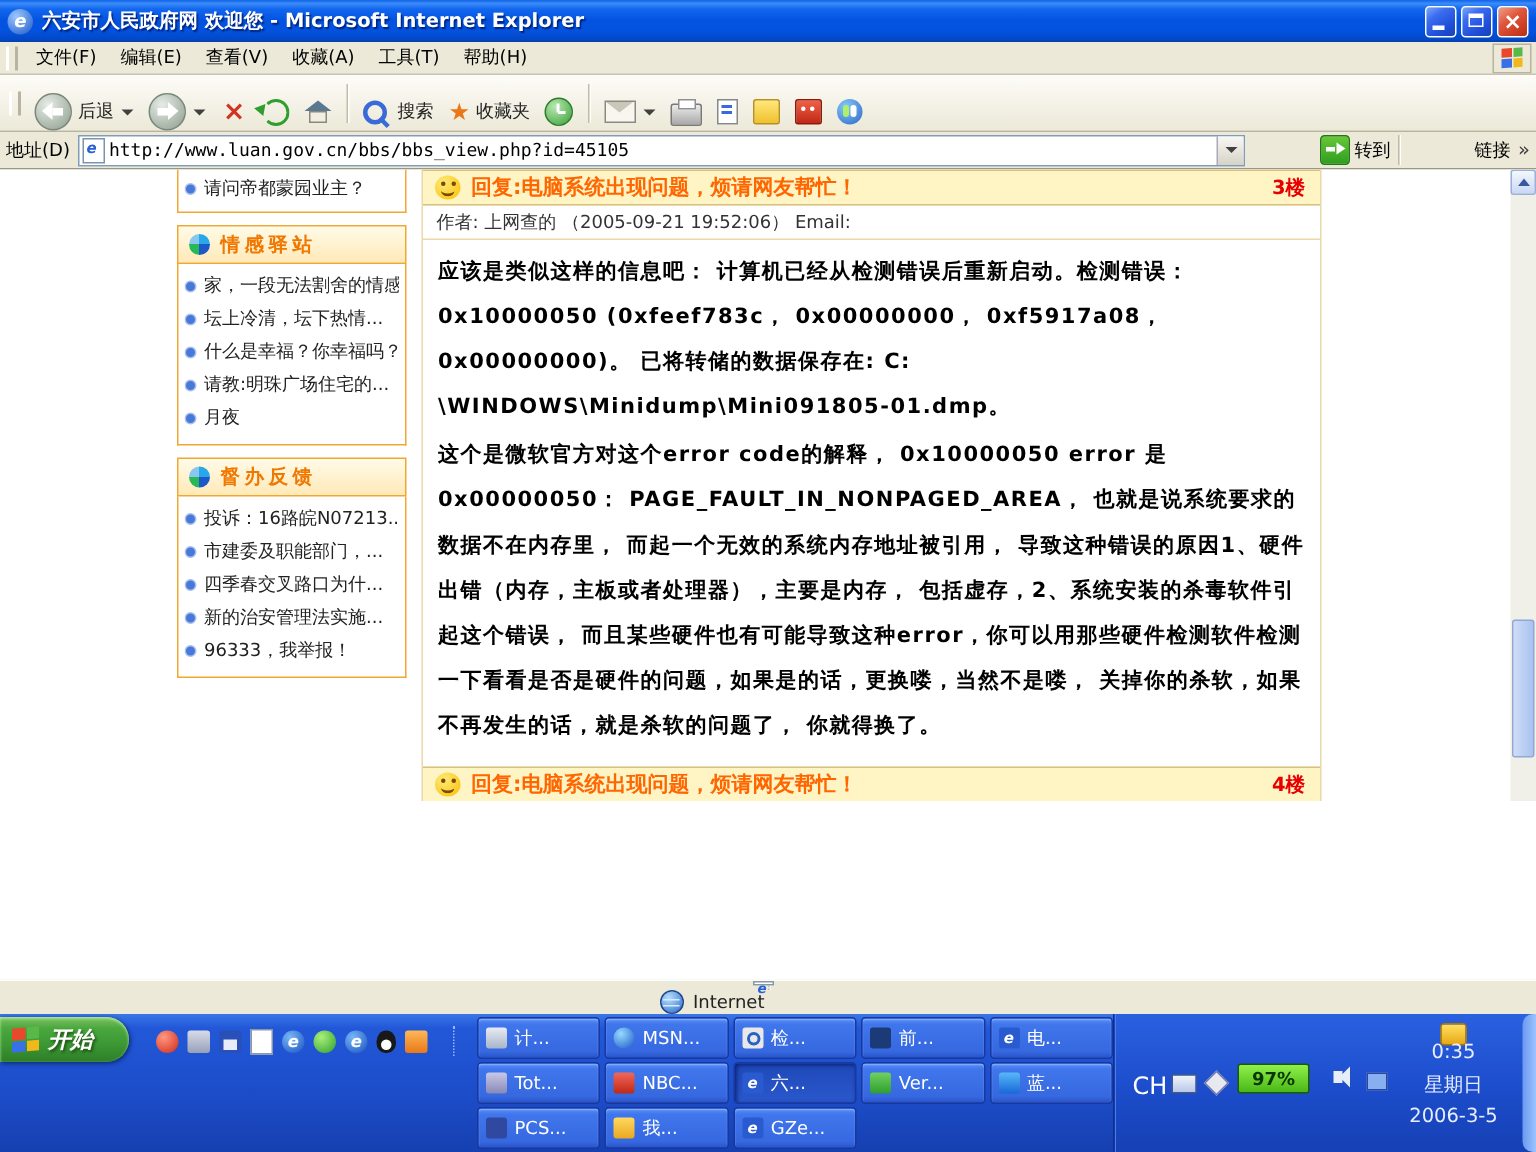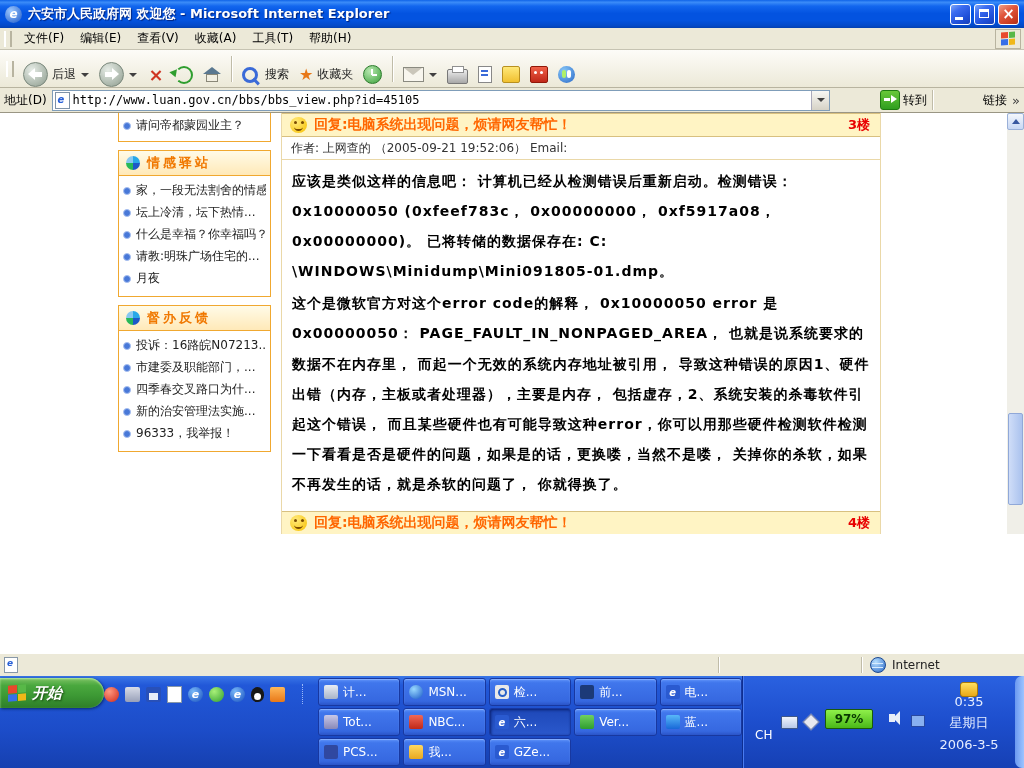--- a/index.html
+++ b/index.html
@@ -127,34 +127,34 @@
   .scroll-btn{position:absolute;left:0;width:17px;height:17px;box-sizing:border-box;border:1px solid #9ab0d8;border-radius:2px;
     background:linear-gradient(180deg,#f4f7fc,#c8d8f4);display:flex;align-items:center;justify-content:center;}
   .sb-up{top:0;} .sb-down{bottom:0;}
   .tri-up{width:0;height:0;border-left:4px solid transparent;border-right:4px solid transparent;border-bottom:5px solid #3858a0;}
   .tri-down{width:0;height:0;border-left:4px solid transparent;border-right:4px solid transparent;border-top:5px solid #3858a0;}
   .scroll-thumb{position:absolute;left:1px;top:300px;width:15px;height:92px;box-sizing:border-box;
     background:linear-gradient(90deg,#cfddf8,#aac2ee);border:1px solid #90a8d8;border-radius:2px;}
 
   
   .statusbar{position:absolute;left:0;top:653px;width:1024px;height:23px;box-sizing:border-box;background:#ECE9D8;
-    border-top:1px solid #fff;display:flex;align-items:center;font-size:12px;color:#222;padding:0 4px;}
+    border-top:1px solid #fff;display:flex;align-items:center;font-size:12px;color:#222;padding:0 4px;flex-direction:column;}
   .status-doc{width:12px;height:14px;background:#fff;border:1px solid #8898a8;position:relative;margin-right:6px;}
   .status-doc::before{content:"e";position:absolute;left:2px;top:0;font-size:9px;font-style:italic;font-weight:bold;color:#2860d8;}
   .status-main{flex:1;}
   .status-sep{width:1px;height:16px;background:#c0bca8;box-shadow:1px 0 0 #fff;margin:0 2px;}
   .status-pane-mid{width:138px;height:100%;}
   .status-right{width:150px;display:flex;align-items:center;gap:6px;padding-left:6px;}
   .globe-ico{width:14px;height:14px;border-radius:50%;background:radial-gradient(circle at 35% 30%,#b8e0ff,#2868c8);border:1px solid #1c4890;position:relative;}
   .globe-ico::after{content:"";position:absolute;left:1px;top:5px;width:11px;height:3px;border-top:1px solid #d8ecff;border-bottom:1px solid #d8ecff;}
 
   
   .taskbar{position:absolute;left:0;top:676px;width:1024px;height:92px;
     background:linear-gradient(180deg,#3a77e8 0%,#2258d8 10%,#1c4cc8 60%,#1640b0 100%);}
-  .start-btn{position:absolute;left:0;top:2px;height:30px;width:104px;border-radius:0 16px 16px 0;box-sizing:border-box;
+  .start-btn{position:absolute;left:0;top:2px;height:30px;width:86px;border-radius:0 16px 16px 0;box-sizing:border-box;
     background:linear-gradient(180deg,#7cc264 0%,#4aa83e 25%,#3c9834 60%,#2e7e28 100%);
     box-shadow:inset 0 1px 2px #b8e8a0,1px 1px 3px #0a2a70;display:flex;align-items:center;gap:6px;padding:0 14px 0 8px;}
   .start-flag{width:18px;height:16px;display:grid;grid-template:1fr 1fr/1fr 1fr;gap:1px;transform:skewY(-5deg);flex:none;}
   .start-label{color:#fff;font-weight:bold;font-style:italic;font-size:15px;text-shadow:1px 1px 2px #1a4a10;}
   .quicklaunch{position:absolute;left:104px;top:6px;height:24px;display:flex;align-items:center;gap:6px;}
   .ql-divider{position:absolute;left:302px;top:8px;width:3px;height:20px;border-left:1px dotted #9ab8f8;}
   .qlico{flex:none;}
   .ql-red{width:15px;height:15px;border-radius:50%;background:radial-gradient(circle at 35% 30%,#ff9880,#d02818);}
   .ql-gray{width:15px;height:15px;background:linear-gradient(#d8dce8,#98a0b8);border-radius:2px;}
   .ql-disk{width:15px;height:15px;background:#2850b8;border-radius:2px;position:relative;}
@@ -185,21 +185,21 @@
   .ti-tot{background:linear-gradient(#c8c8e8,#8888b8);}
   .ti-red{background:linear-gradient(#f06858,#c02818);}
   .ti-green{background:linear-gradient(#70d060,#2f9e2f);}
   .ti-blue{background:linear-gradient(#58b8f8,#1868d8);}
   .ti-navy{background:#3048a0;}
   .ti-folder{background:linear-gradient(#ffd860,#e8a820);}
 
   .tray{position:absolute;right:0;top:0;width:282px;height:92px;box-sizing:border-box;
     background:linear-gradient(180deg,#2a61e0 0%,#1d4ecd 50%,#1640b4 100%);
     border-left:1px solid #0e2e90;box-shadow:inset 1px 0 0 #4a7cf0;}
-  .tray-ch{position:absolute;left:12px;top:52px;color:#fff;font-size:12px;}
+  .tray-ch{position:absolute;left:12px;top:38px;color:#fff;font-size:16px;}
   .ico-kbd{position:absolute;left:38px;top:40px;width:15px;height:11px;background:linear-gradient(#f0f4fc,#b8c8e8);border:1px solid #405888;border-radius:1px;}
   .ico-diamond{position:absolute;left:62px;top:40px;width:10px;height:10px;background:#e8e8f0;transform:rotate(45deg);border:1px solid #6878a8;}
   .battery{position:absolute;left:82px;top:33px;width:48px;height:20px;box-sizing:border-box;
     background:linear-gradient(180deg,#8ff04a,#4ab818);border:1px solid #1a5a08;border-radius:2px;
     color:#083800;font-size:12px;font-weight:bold;display:flex;align-items:center;justify-content:center;}
   .ico-speaker{position:absolute;left:146px;top:38px;width:6px;height:8px;background:#e8eef8;}
   .ico-speaker::after{content:"";position:absolute;left:4px;top:-3px;border-top:7px solid transparent;border-bottom:7px solid transparent;border-right:7px solid #e8eef8;}
   .ico-net{position:absolute;left:168px;top:39px;width:12px;height:10px;background:#88b0f0;border:1px solid #2848a0;}
   .key-ico{position:absolute;right:46px;top:6px;width:16px;height:13px;background:linear-gradient(#ffe060,#e8a818);border:1px solid #a87808;border-radius:3px;}
   .clock{position:absolute;right:12px;top:18px;width:86px;display:flex;flex-direction:column;gap:5px;text-align:center;

